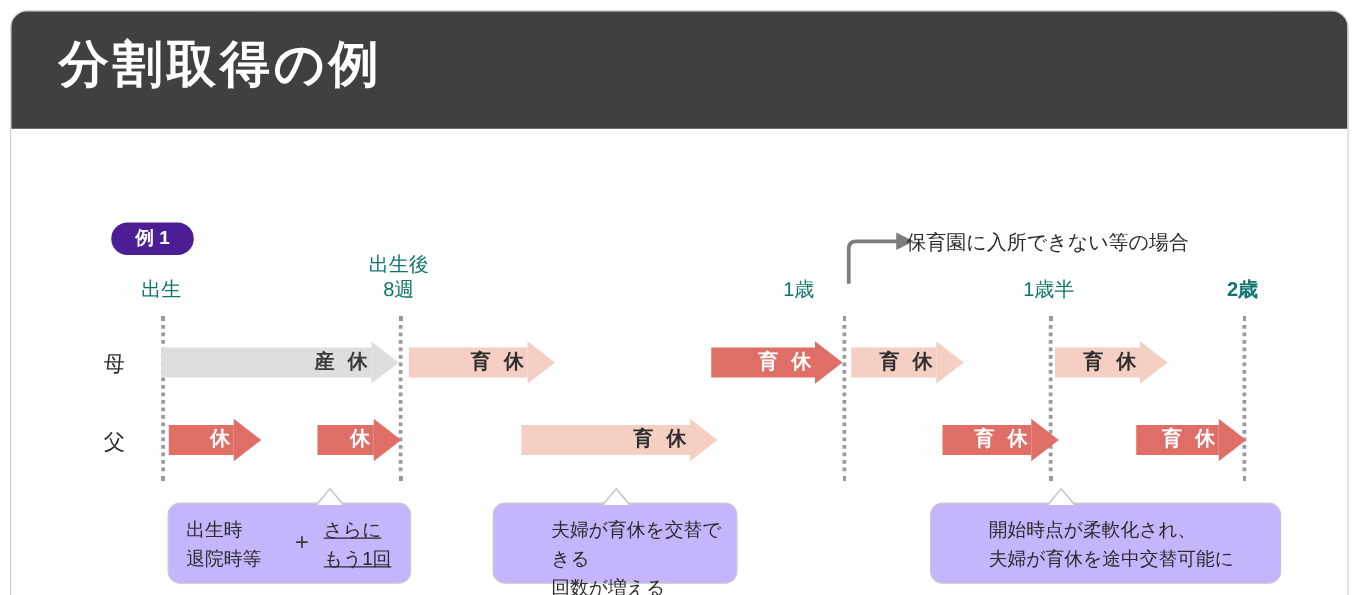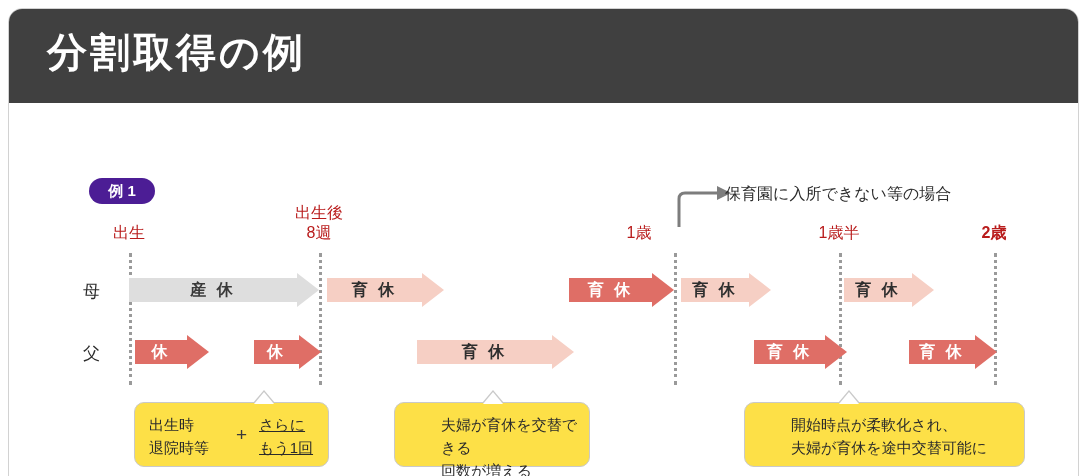--- a/index.html
+++ b/index.html
@@ -70,21 +70,21 @@
     font-weight: bold;
     line-height: 26px;
     text-align: center;
     white-space: nowrap;
   }
 
   
   .tick-label {
     position: absolute;
     font-size: 16px;
-    color: #b91c1c;
+    color: #0f766e;
     text-align: center;
     white-space: pre-line;
     line-height: 20px;
   }
 
   
   .guide {
     position: absolute;
     width: 3px;
     border-left: 3px dotted #9a9a9a;
@@ -120,41 +120,41 @@
   }
   .arrow .txt {
     position: absolute;
     left: 0; top: 0;
     height: 34px;
     line-height: 34px;
     font-size: 16px;
     font-weight: bold;
     letter-spacing: 3px;
     white-space: nowrap;
-    text-align: center;
+    text-align: right;
   }
   
   .c-gray .body  { background: #dedede; }
   .c-gray .head  { border-left: 22px solid #dedede; }
   .c-gray .txt   { color: #3a3a3a; }
 
   .c-light .body { background: #f6cfc4; }
   .c-light .head { border-left: 22px solid #f6cfc4; }
   .c-light .txt  { color: #2e2e2e; }
 
   .c-strong .body{ background: #df6e66; }
   .c-strong .head{ border-left: 22px solid #df6e66; }
   .c-strong .txt { color: #ffffff; }
 
   
   .callout {
     position: absolute;
     border: 1px solid #c9c9c9;
     border-radius: 10px;
-    background: #fde047;
+    background: #c4b5fd;
     box-sizing: border-box;
     font-size: 15px;
     color: #2b2b2b;
     line-height: 23px;
   }
   .callout .tail-o, .callout .tail-i {
     position: absolute;
     width: 0; height: 0;
   }
   .callout .tail-o {

